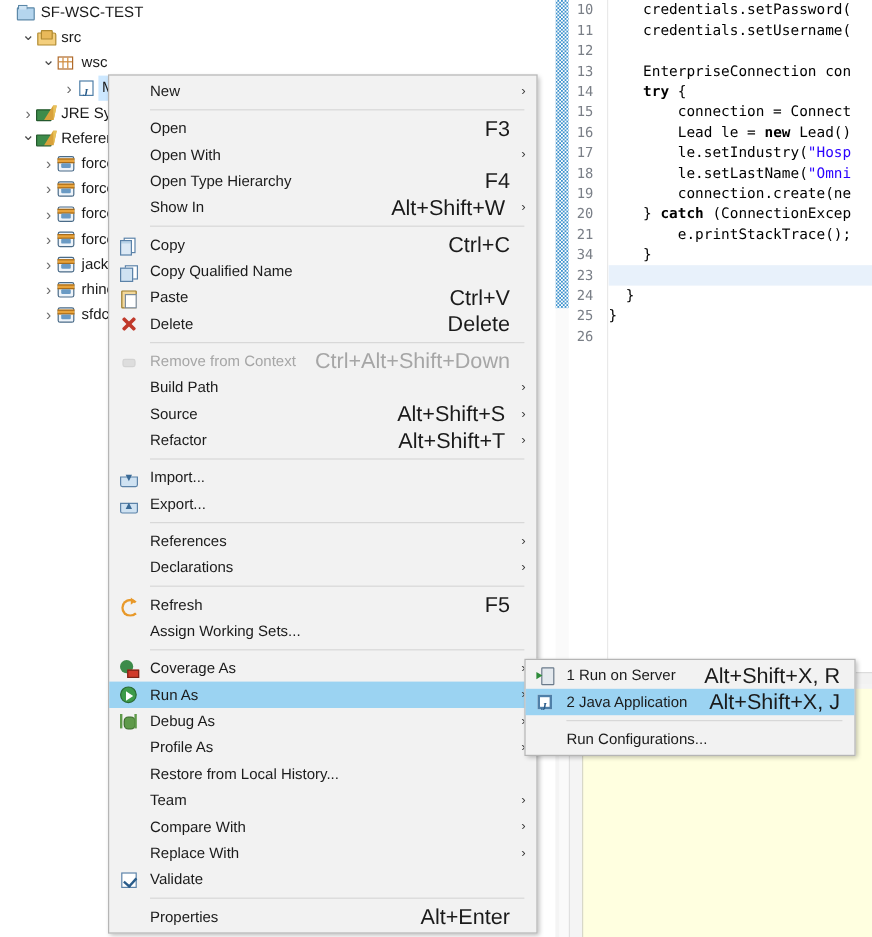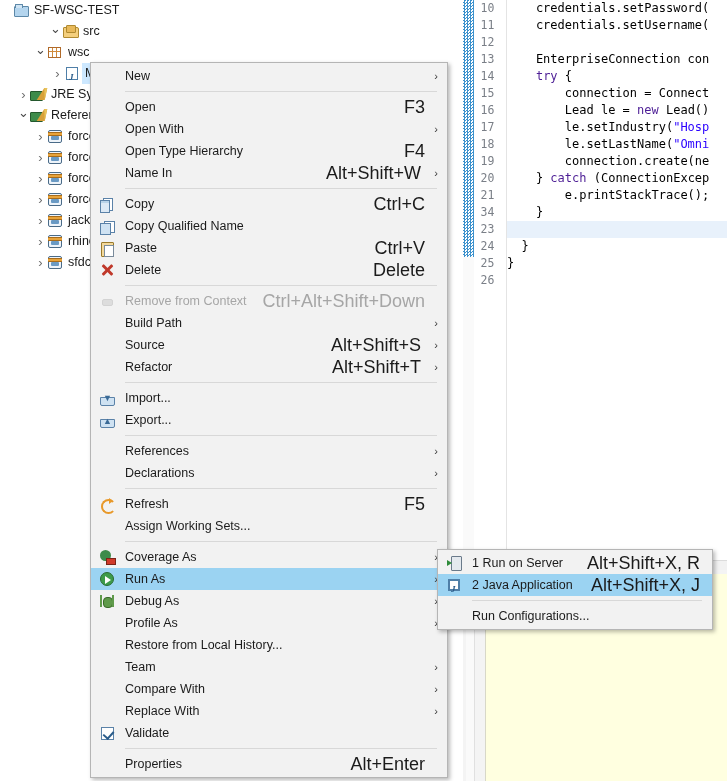--- a/index.html
+++ b/index.html
@@ -70,21 +70,21 @@
   #rulerbot{position:absolute;left:0;top:257px;width:11px;height:303px;background:#fafafa;}
   #linenos{position:absolute;left:11px;top:0;width:32px;height:560px;background:#ffffff;
     border-right:1px solid #e4e4e4;}
   .ln{height:17px;line-height:17px;text-align:center;padding-right:5px;
     font-family:"DejaVu Sans Mono", monospace;font-size:11.5px;color:#7a7f87;}
   #codearea{position:absolute;left:44px;top:0;width:220px;height:560px;
     overflow:hidden;background:#ffffff;}
   .cl{height:17px;line-height:17px;white-space:pre;
     font-family:"DejaVu Sans Mono", monospace;font-size:12px;color:#000;}
   .cl.hl{background:#e8f1fb;}
-  .kw{color:#4c1d95;font-weight:normal;}
+  .kw{color:#000000;font-weight:bold;}
   .st{color:#2a00ff;}
   #editorbottom{position:absolute;left:11px;top:560px;width:253px;height:10px;background:#f2f2f2;
     border-top:1px solid #dcdcdc;}
   #consolepanel{position:absolute;left:463px;top:570px;width:264px;height:211px;background:#f4f4f4;}
   #consoleinner{position:absolute;left:22px;top:4px;right:0;bottom:0;background:#ffffe0;
     border-left:1px solid #d8d8c8;}
   #consolegut{position:absolute;left:0;top:4px;width:22px;bottom:0;background:#f4f4f4;}
   #consolegut:after{content:"";position:absolute;left:3px;top:0;width:8px;height:100%;
     background:#fafafa;border-right:1px solid #e0e0e0;}
   
@@ -171,21 +171,21 @@
   .i-javaapp:before{content:"";position:absolute;left:1px;top:1px;width:12px;height:12px;
     background:#ffffff;border:2px solid #4f7fa8;box-sizing:border-box;}
   .i-javaapp:after{content:"J";position:absolute;left:4px;top:0px;font-size:9px;color:#2a5c8a;
     font-family:"Liberation Serif",serif;font-weight:bold;}
 </style>
 </head>
 <body>
 
 <div id="explorer">
     <div class="trow" style="padding-left: 0px;"><span class="twist"></span><span class="ticon"><i class="ic-prj"></i></span><span class="tlabel">SF-WSC-TEST</span></div>
-    <div class="trow" style="padding-left: 17px; margin-left: 32px;"><span class="twist open" style="font-size: 13px; line-height: 16px;">⌄</span><span class="ticon"><i class="ic-src"></i></span><span class="tlabel">src</span></div>
+    <div class="trow" style="padding-left: 17px;"><span class="twist open" style="font-size: 13px; line-height: 16px;">⌄</span><span class="ticon"><i class="ic-src"></i></span><span class="tlabel">src</span></div>
     <div class="trow" style="padding-left: 34px;"><span class="twist open" style="font-size: 13px; line-height: 16px;">⌄</span><span class="ticon"><i class="ic-pkg"></i></span><span class="tlabel">wsc</span></div>
     <div class="trow sel" style="padding-left: 51px;"><span class="twist" style="font-size: 13px;">›</span><span class="ticon"><i class="ic-java"></i></span><span class="tlabel">Main.iava</span></div>
     <div class="trow" style="padding-left: 17px;"><span class="twist" style="font-size: 13px;">›</span><span class="ticon"><i class="ic-lib"></i></span><span class="tlabel">JRE Syster</span></div>
     <div class="trow" style="padding-left: 17px;"><span class="twist open" style="font-size: 13px; line-height: 16px;">⌄</span><span class="ticon"><i class="ic-lib"></i></span><span class="tlabel">Reference</span></div>
     <div class="trow" style="padding-left: 34px;"><span class="twist" style="font-size: 13px;">›</span><span class="ticon"><i class="ic-jar"></i></span><span class="tlabel">force-w</span></div>
     <div class="trow" style="padding-left: 34px;"><span class="twist" style="font-size: 13px;">›</span><span class="ticon"><i class="ic-jar"></i></span><span class="tlabel">force-w</span></div>
     <div class="trow" style="padding-left: 34px;"><span class="twist" style="font-size: 13px;">›</span><span class="ticon"><i class="ic-jar"></i></span><span class="tlabel">force-w</span></div>
     <div class="trow" style="padding-left: 34px;"><span class="twist" style="font-size: 13px;">›</span><span class="ticon"><i class="ic-jar"></i></span><span class="tlabel">force-w</span></div>
     <div class="trow" style="padding-left: 34px;"><span class="twist" style="font-size: 13px;">›</span><span class="ticon"><i class="ic-jar"></i></span><span class="tlabel">jackso</span></div>
     <div class="trow" style="padding-left: 34px;"><span class="twist" style="font-size: 13px;">›</span><span class="ticon"><i class="ic-jar"></i></span><span class="tlabel">rhino-</span></div>
@@ -253,21 +253,21 @@
     </div>
     <div class="mi">
       <span class="mlabel">Open With</span>
       <span class="marrow">›</span>
     </div>
     <div class="mi">
       <span class="mlabel">Open Type Hierarchy</span>
       <span class="maccel wide">F4</span>
     </div>
     <div class="mi">
-      <span class="mlabel">Name In</span>
+      <span class="mlabel">Show In</span>
       <span class="maccel">Alt+Shift+W</span>
       <span class="marrow">›</span>
     </div>
     <div class="msep"></div>
     <div class="mi">
       <span class="micon">
         <i class="mic i-copy"></i>
       </span>
       <span class="mlabel">Copy</span>
       <span class="maccel wide">Ctrl+C</span>

